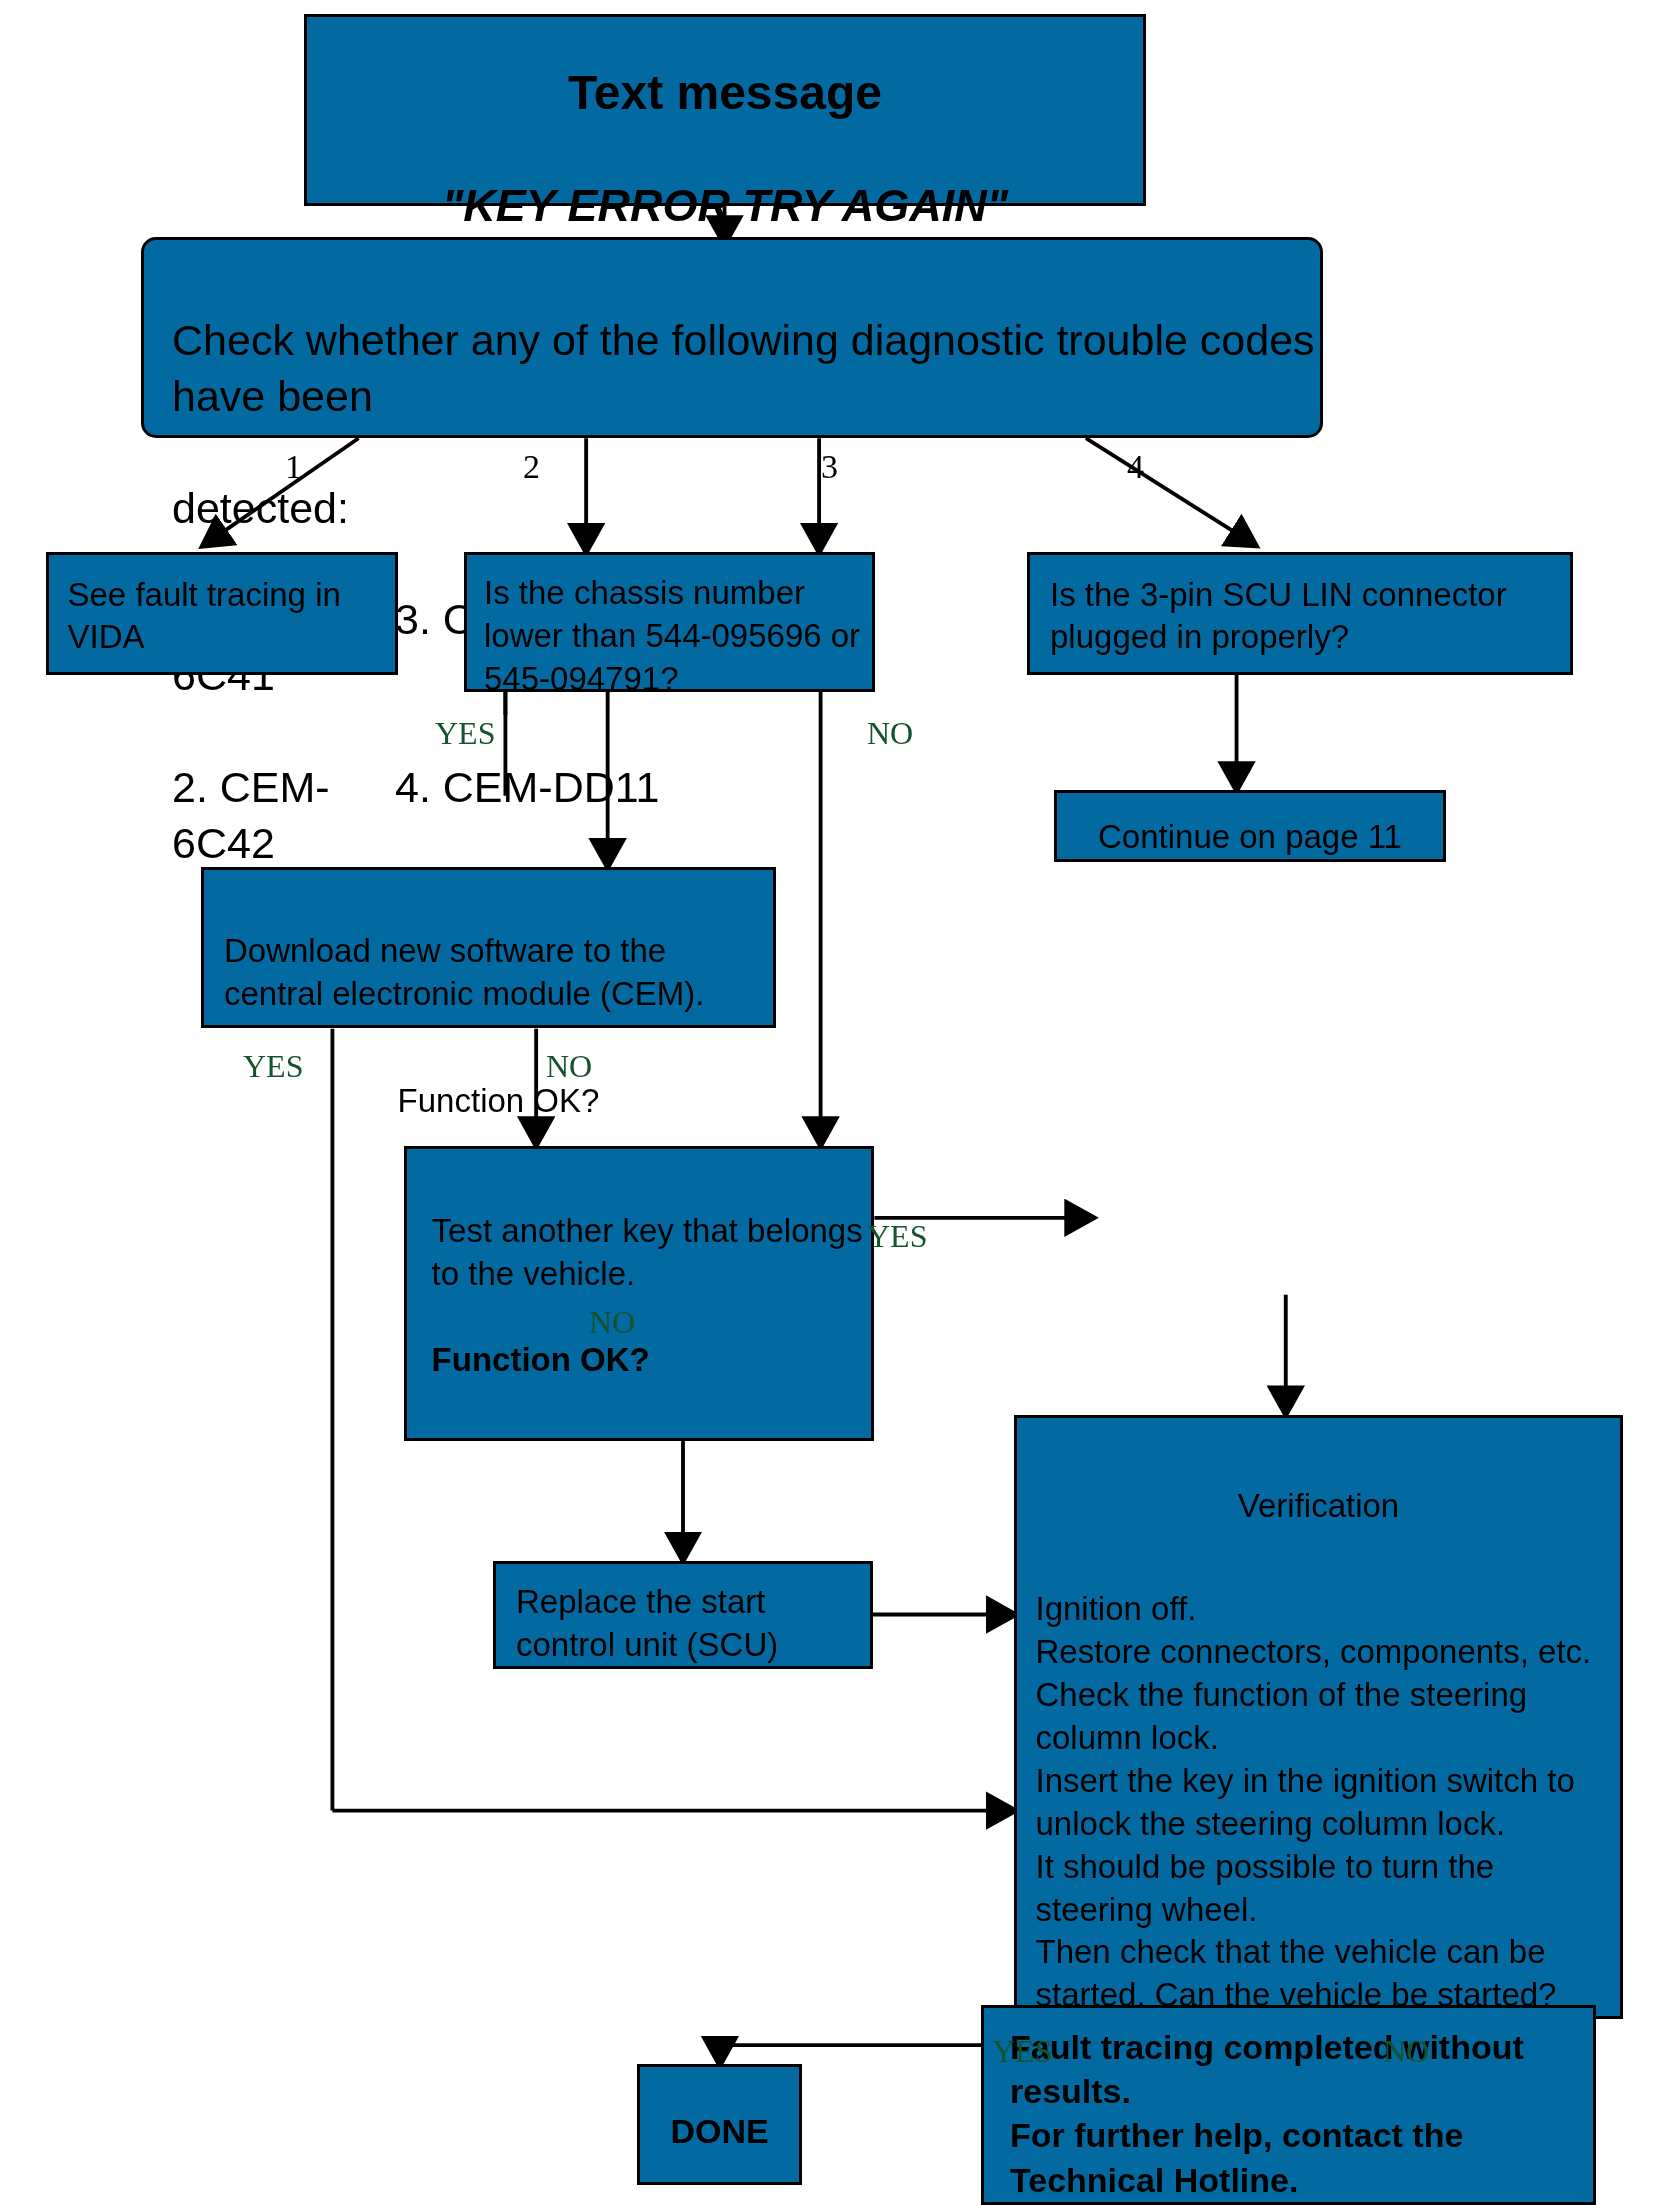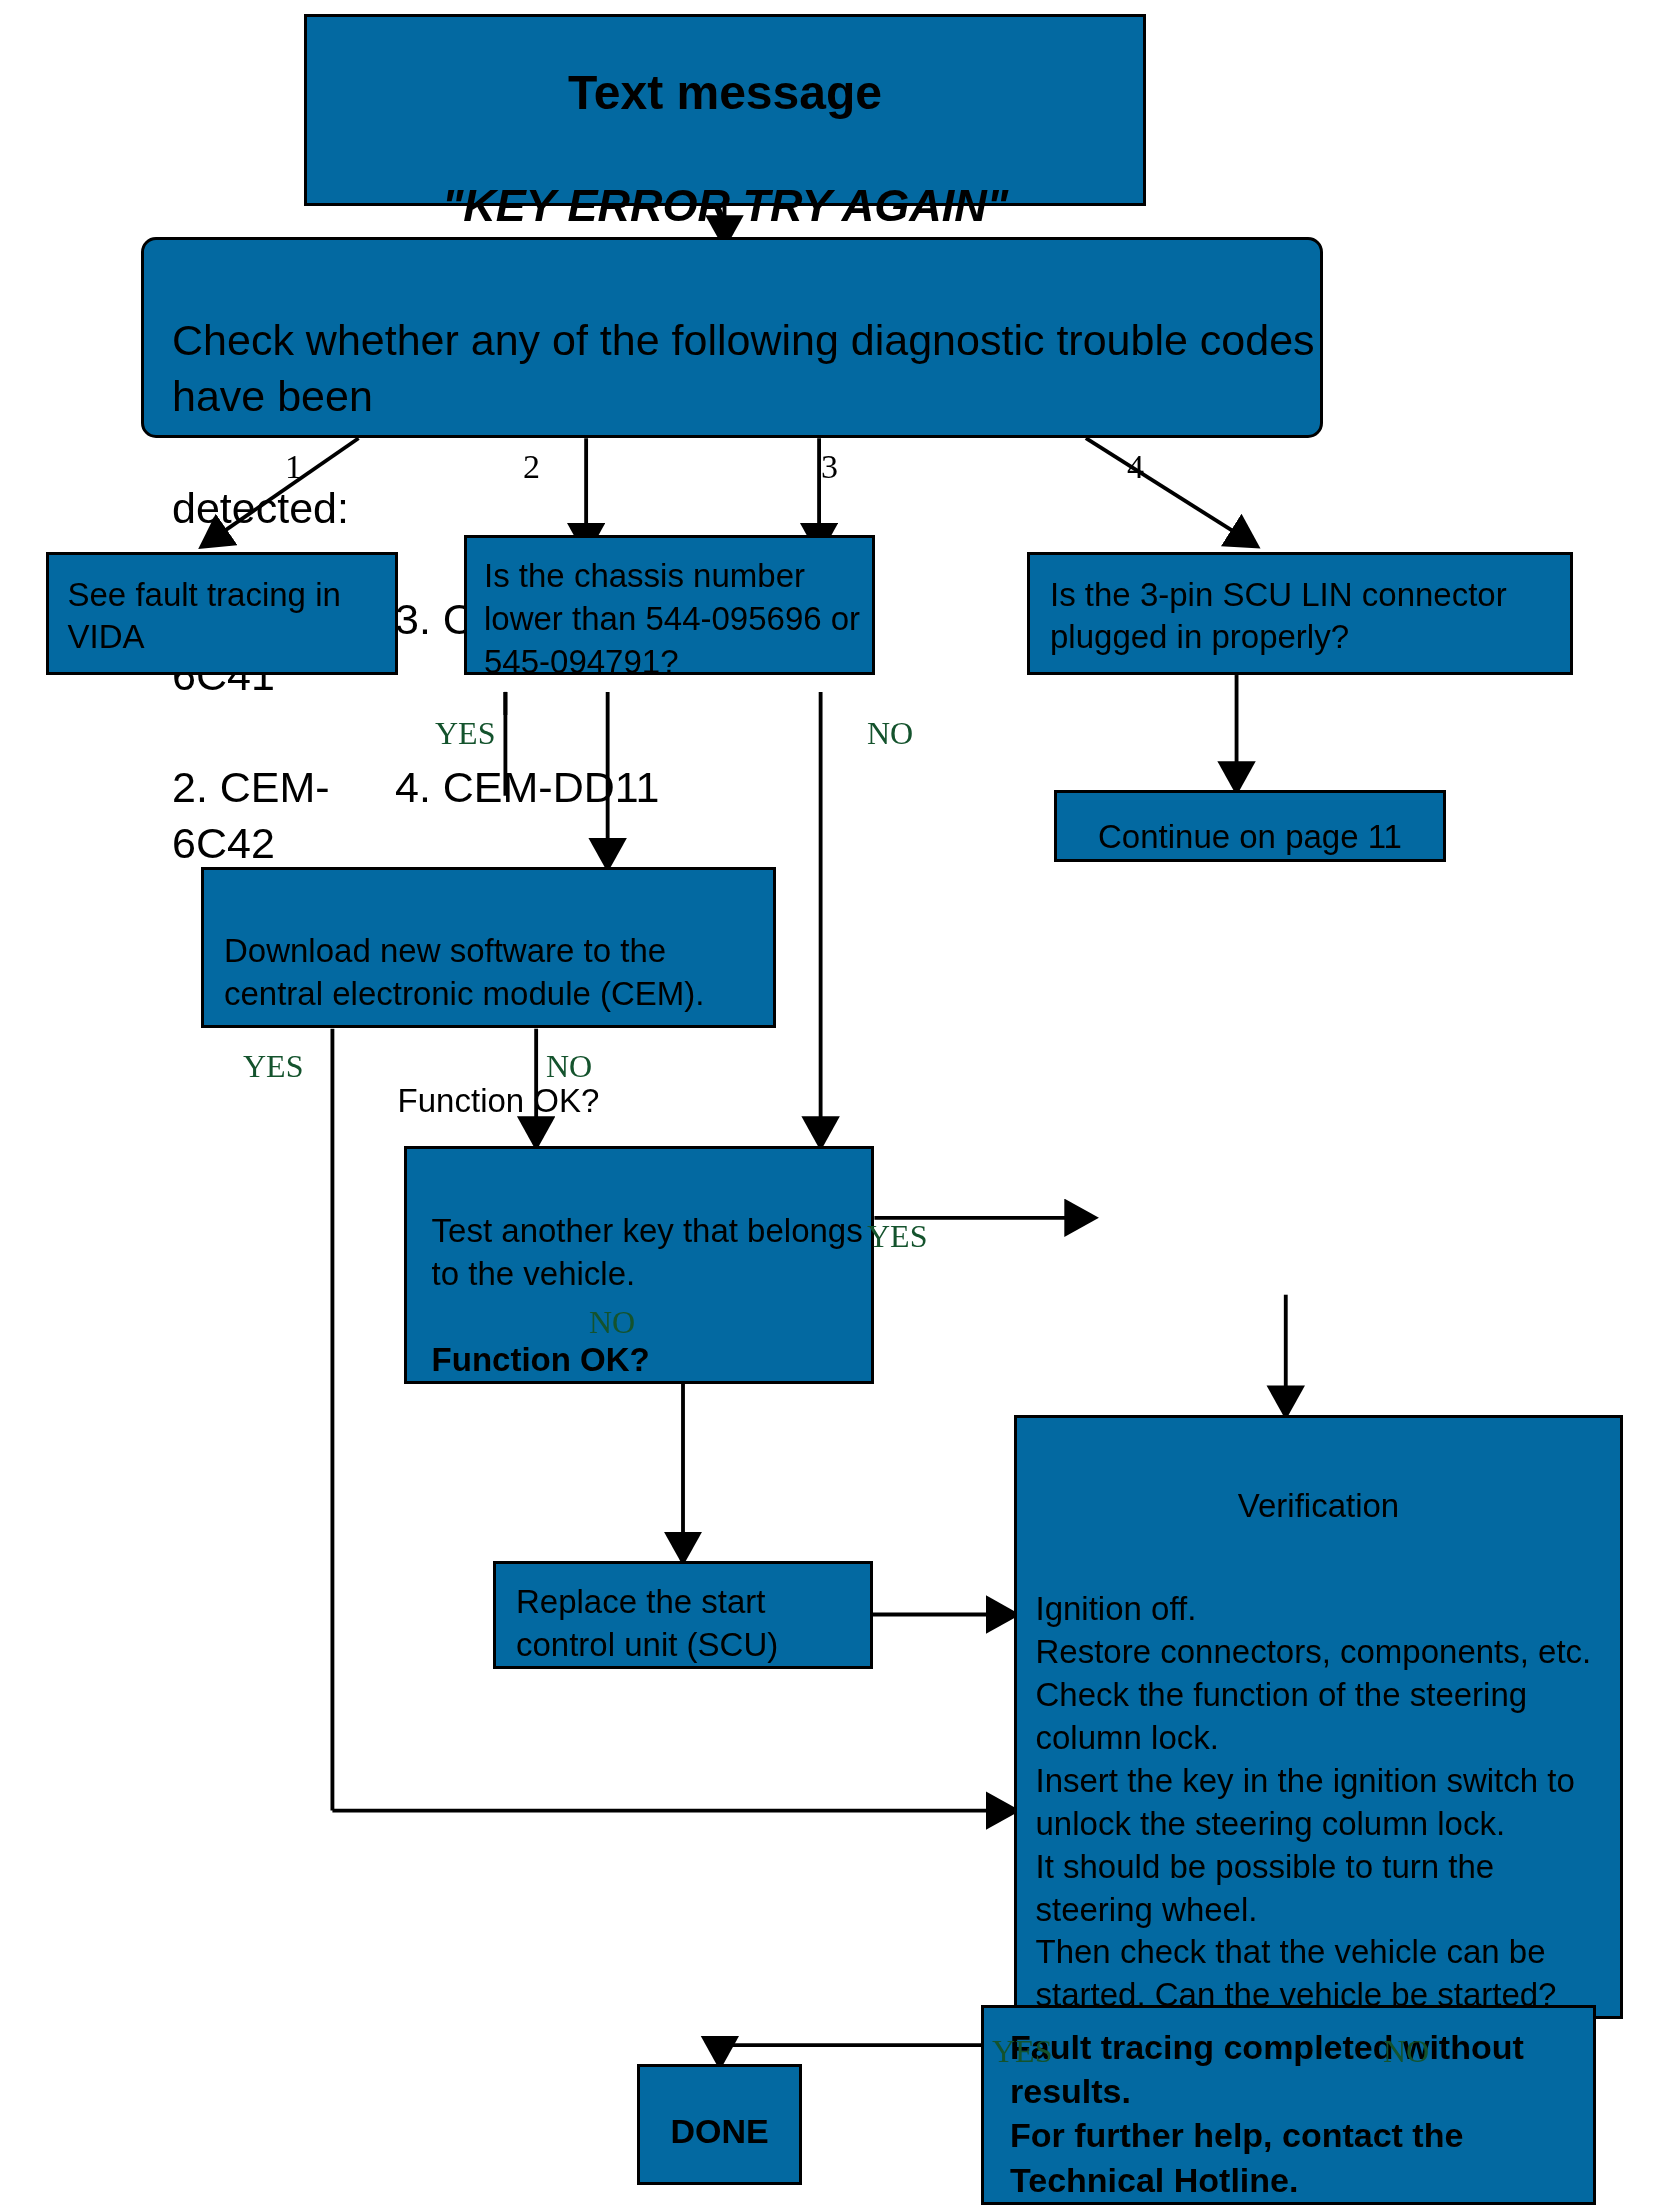--- a/index.html
+++ b/index.html
@@ -75,21 +75,21 @@
   #box-dtc .row{display:flex;}
   #box-dtc .c1{width:223px;}
 
   #box-vida{
     left:46px; top:552px; width:352px; height:123px;
     font-size:33px;
     padding:18.5px 0 0 18.5px;
   }
 
   #box-chassis{
-    left:464px; top:535px; width:411px; height:140px;
+    left:464px; top:552px; width:411px; height:140px;
     font-size:33px;
     padding:17px 0 0 17px;
   }
 
   #box-scu-lin{
     left:1027px; top:552px; width:546px; height:123px;
     font-size:33px;
     padding:18.5px 0 0 20px;
   }
 
@@ -101,21 +101,21 @@
   }
 
   #box-download{
     left:201px; top:867px; width:575px; height:161px;
     font-size:33px;
     padding:17px 0 0 20px;
   }
   #box-download .ctr{display:block;text-align:center;margin-top:21.5px;}
 
   #box-test-key{
-    left:404px; top:1146px; width:470px; height:238px;
+    left:404px; top:1146px; width:470px; height:295px;
     font-size:33px;
     padding:18.5px 0 0 24.6px;
   }
   #box-test-key .bold{font-weight:bold;}
 
   #box-replace-key{
     left:1093px; top:1141px; width:384px; height:154px;
     font-size:33px;
     padding:17px 0 0 20px;
   }

